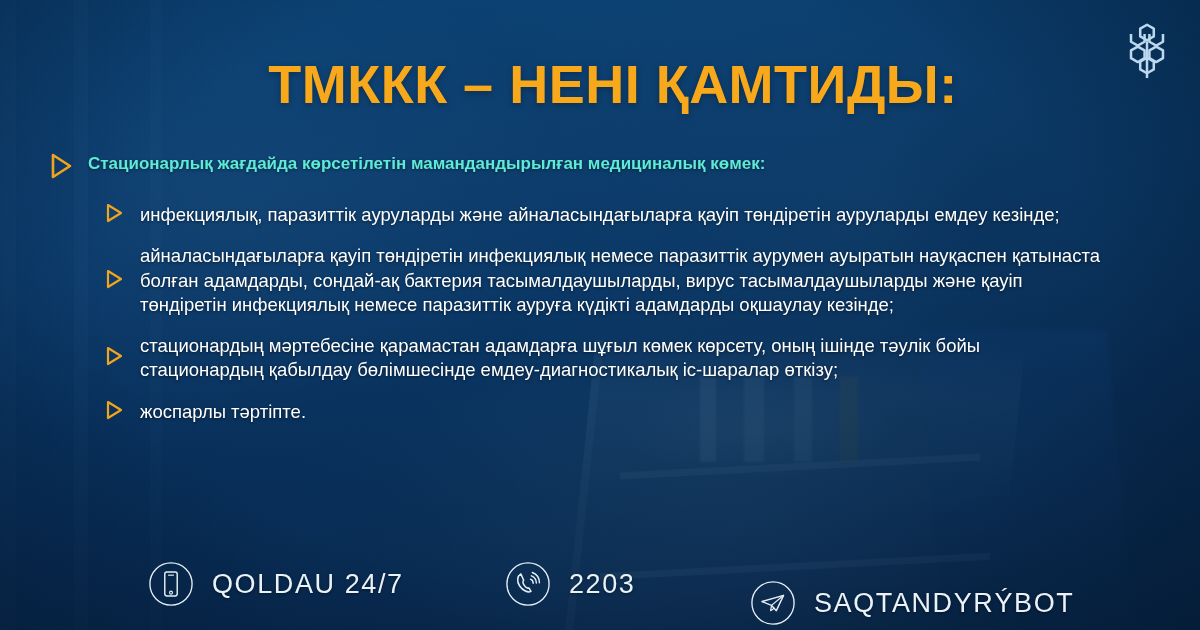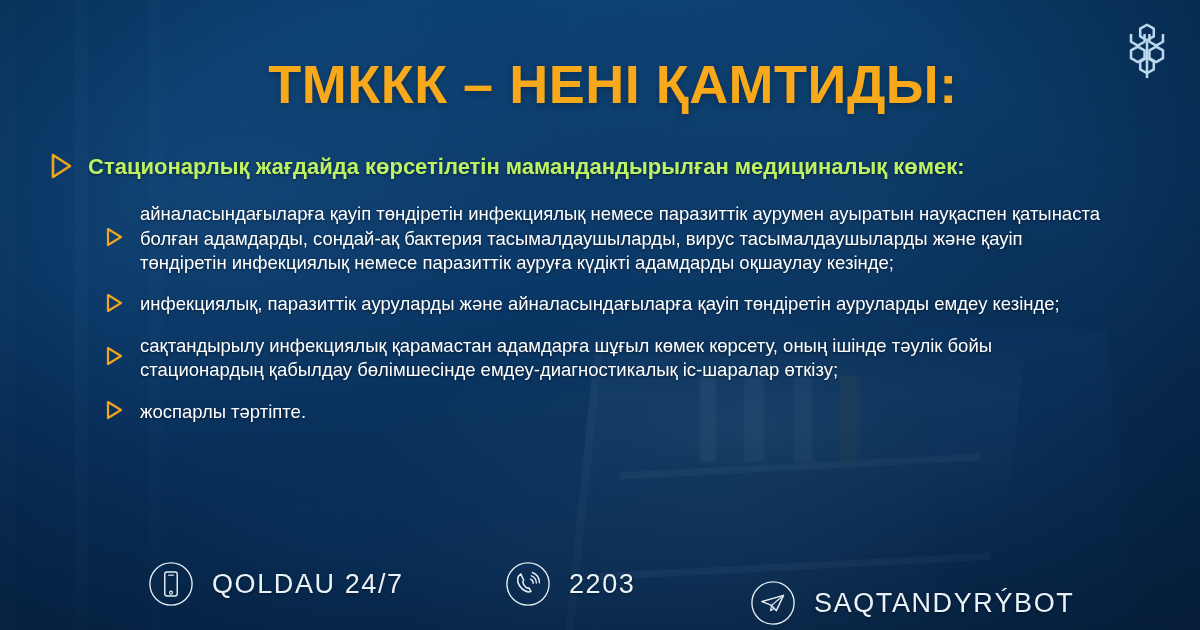--- a/index.html
+++ b/index.html
@@ -147,22 +147,22 @@
   .lead-row {
     position: absolute;
     top: 152px;
     left: 48px;
     right: 60px;
     display: flex;
     align-items: flex-start;
     gap: 14px;
   }
   .lead-text {
-    color: #bef264;
-    font-size: 22px;
+    color: #5eead4;
+    font-size: 17px;
     font-weight: bold;
     line-height: 1.3;
     text-shadow: 0 1px 3px rgba(0,0,0,0.45);
     padding-top: 1px;
   }
 
   .bullet-list {
     position: absolute;
     top: 202px;
     left: 104px;
@@ -267,39 +267,39 @@
     </div>
 
     <div class="bullet-list">
 
       <div class="bullet-row">
         <span class="tri">
           <svg width="20" height="22" viewBox="0 0 20 22" aria-hidden="true">
             <path d="M4 3 L17 11 L4 19 Z" fill="none" stroke="#F0A51C" stroke-width="2.2" stroke-linejoin="round"></path>
           </svg>
         </span>
-        <span class="bullet-text">айналасындағыларға қауіп төндіретін инфекциялық немесе паразиттік аурумен ауыратын науқаспен қатынаста болған адамдарды, сондай-ақ бактерия тасымалдаушыларды, вирус тасымалдаушыларды және қауіп төндіретін инфекциялық немесе паразиттік ауруға күдікті адамдарды оқшаулау кезінде;</span>
+        <span class="bullet-text">инфекциялық, паразиттік ауруларды және айналасындағыларға қауіп төндіретін ауруларды емдеу кезінде;</span>
       </div>
 
       <div class="bullet-row">
         <span class="tri">
           <svg width="20" height="22" viewBox="0 0 20 22" aria-hidden="true">
             <path d="M4 3 L17 11 L4 19 Z" fill="none" stroke="#F0A51C" stroke-width="2.2" stroke-linejoin="round"></path>
           </svg>
         </span>
-        <span class="bullet-text">инфекциялық, паразиттік ауруларды және айналасындағыларға қауіп төндіретін ауруларды емдеу кезінде;</span>
+        <span class="bullet-text">айналасындағыларға қауіп төндіретін инфекциялық немесе паразиттік аурумен ауыратын науқаспен қатынаста болған адамдарды, сондай-ақ бактерия тасымалдаушыларды, вирус тасымалдаушыларды және қауіп төндіретін инфекциялық немесе паразиттік ауруға күдікті адамдарды оқшаулау кезінде;</span>
       </div>
 
       <div class="bullet-row">
         <span class="tri">
           <svg width="20" height="22" viewBox="0 0 20 22" aria-hidden="true">
             <path d="M4 3 L17 11 L4 19 Z" fill="none" stroke="#F0A51C" stroke-width="2.2" stroke-linejoin="round"></path>
           </svg>
         </span>
-        <span class="bullet-text">сақтандырылу инфекциялық қарамастан адамдарға шұғыл көмек көрсету, оның ішінде тәулік бойы стационардың қабылдау бөлімшесінде емдеу-диагностикалық іс-шаралар өткізу;</span>
+        <span class="bullet-text">стационардың мәртебесіне қарамастан адамдарға шұғыл көмек көрсету, оның ішінде тәулік бойы стационардың қабылдау бөлімшесінде емдеу-диагностикалық іс-шаралар өткізу;</span>
       </div>
 
       <div class="bullet-row">
         <span class="tri">
           <svg width="20" height="22" viewBox="0 0 20 22" aria-hidden="true">
             <path d="M4 3 L17 11 L4 19 Z" fill="none" stroke="#F0A51C" stroke-width="2.2" stroke-linejoin="round"></path>
           </svg>
         </span>
         <span class="bullet-text">жоспарлы тәртіпте.</span>
       </div>

